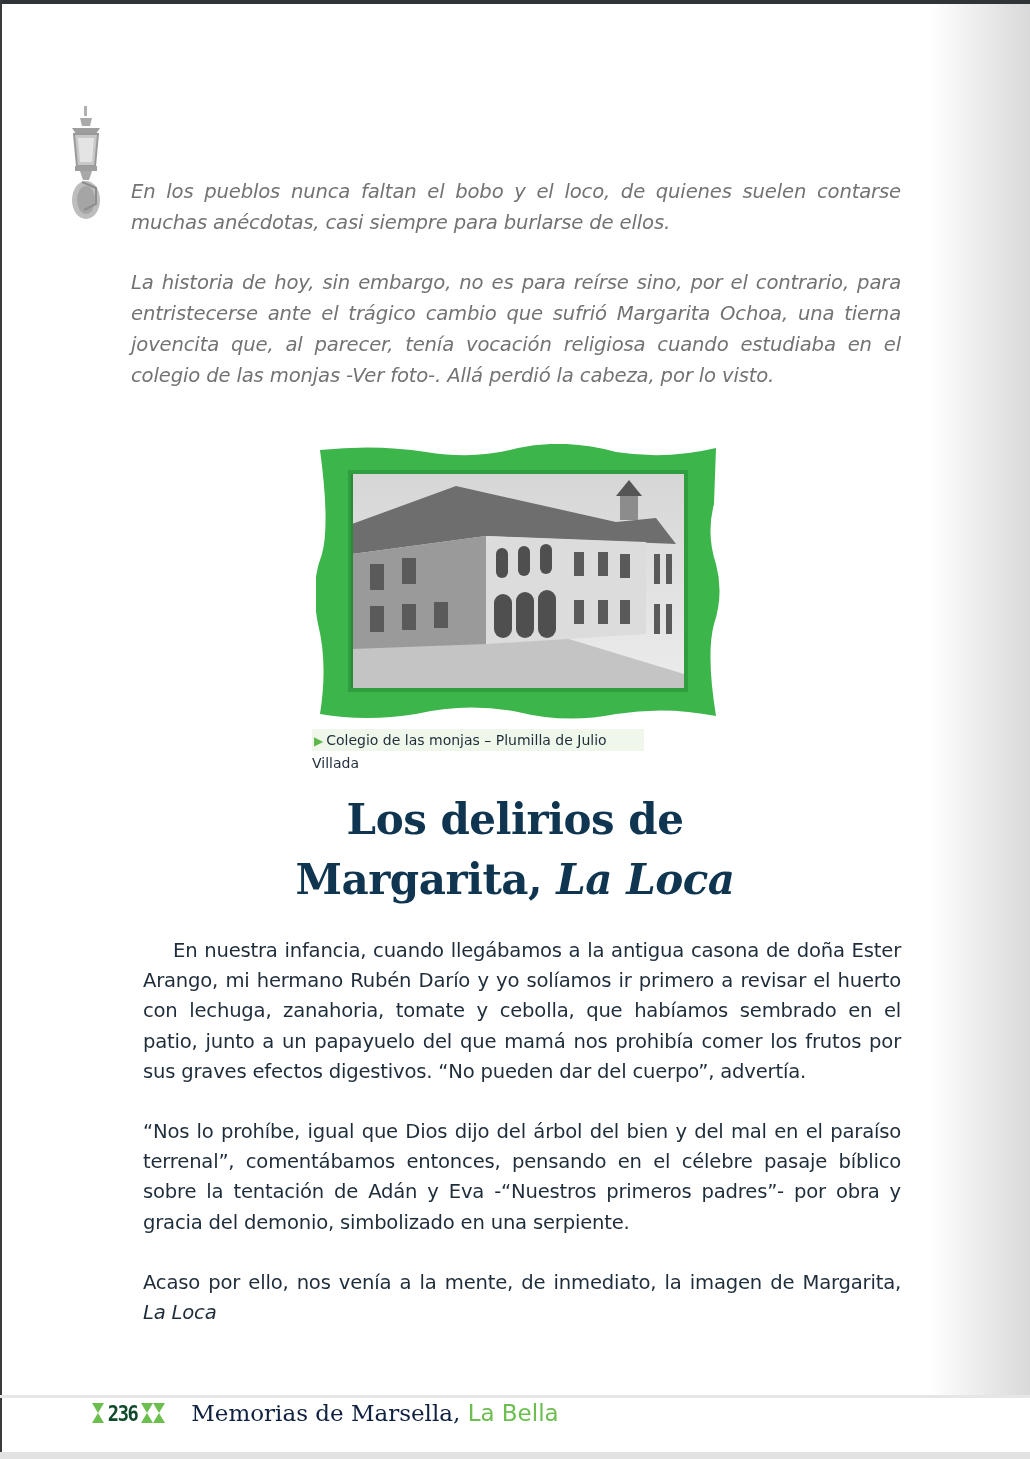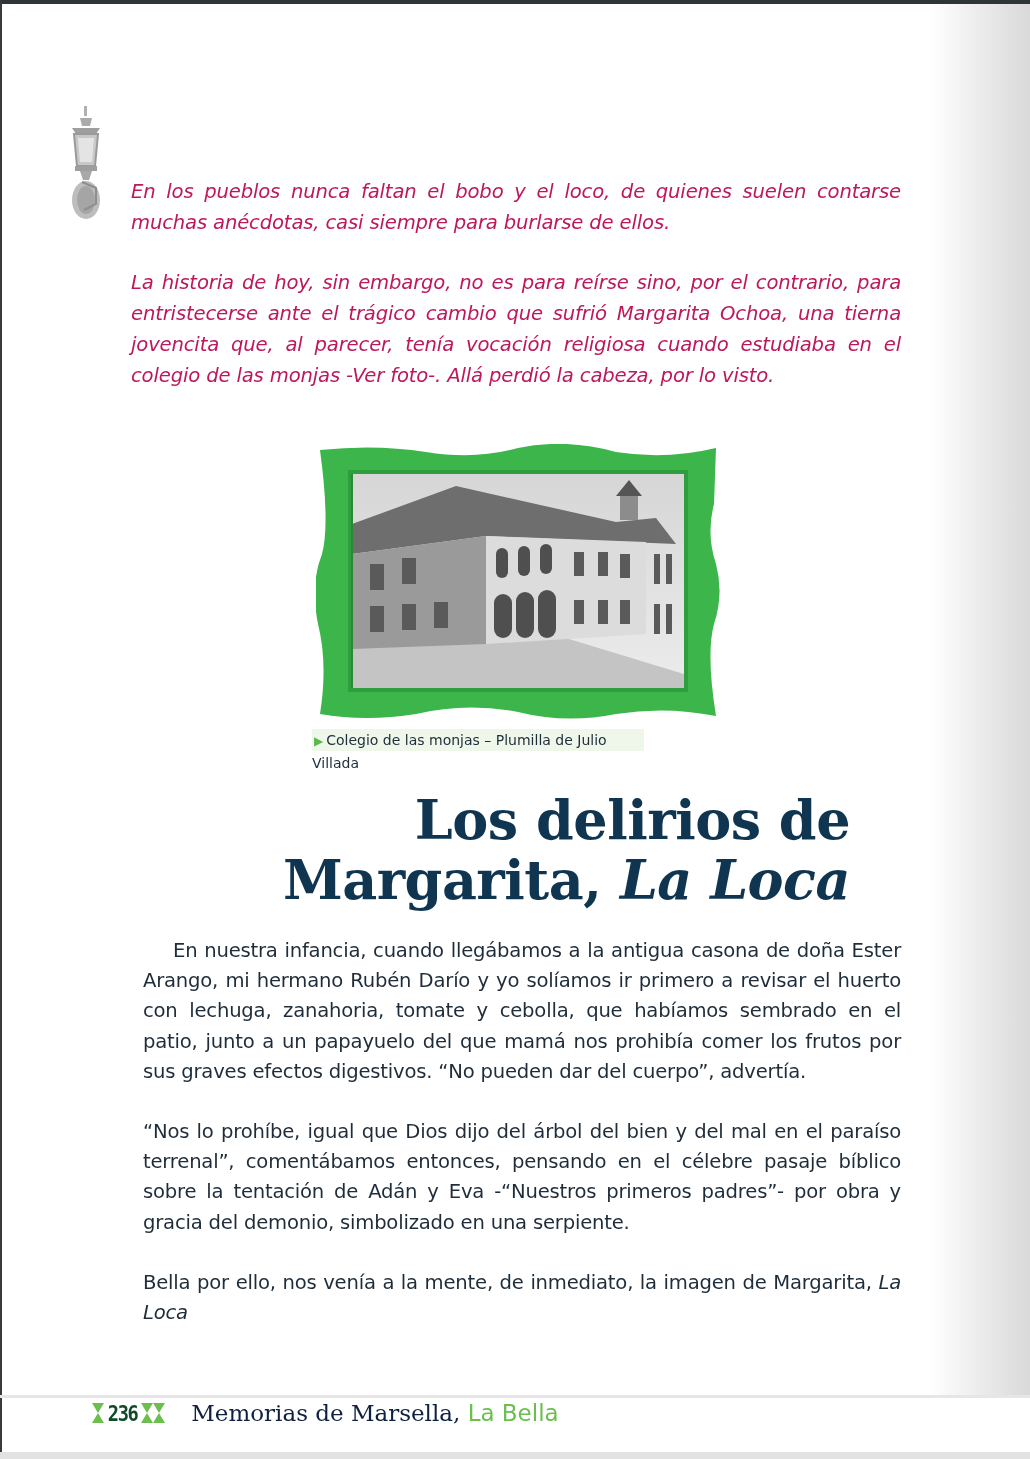--- a/index.html
+++ b/index.html
@@ -10,33 +10,33 @@
   }
   .topbar { position:absolute; left:0; top:0; width:1030px; height:4px; background:#2f3436; }
   .leftbar { position:absolute; left:0; top:0; width:2px; height:1459px; background:#3a3a3a; }
   .page-shade {
     position:absolute; right:0; top:4px; width:100px; height:1391px;
     background:linear-gradient(to right, rgba(255,255,255,0), #d9d9d9);
   }
   .lamp { position:absolute; left:62px; top:106px; width:48px; height:114px; }
   .intro {
     position:absolute; left:131px; top:176px; width:770px;
-    font-style:italic; font-size:19.6px; line-height:31px; color:#be185d;
+    font-style:italic; font-size:19.6px; line-height:31px; color:#737373;
     text-align:justify; letter-spacing:-0.15px;
   }
   .intro p { margin:0 0 29px 0; }
   .frame-wrap { position:absolute; left:316px; top:444px; width:404px; height:276px; }
   .caption {
     position:absolute; left:312px; top:729px; width:332px; height:22px;
     background:#eef7ea; font-size:14px; line-height:22px; color:#1f2d3a;
   }
   .caption .tri { color:#5cb84a; font-size:12px; margin-left:2px; margin-right:3px; }
   .title {
-    position:absolute; left:180px; top:790px; width:670px; text-align:right;
-    font-family:"DejaVu Serif", serif; font-weight:bold; font-size:54px; line-height:60px;
+    position:absolute; left:180px; top:790px; width:670px; text-align:center;
+    font-family:"DejaVu Serif", serif; font-weight:bold; font-size:42px; line-height:60px;
     color:#0f3550; letter-spacing:-0.5px;
   }
   .title em { font-style:italic; }
   .body-text {
     position:absolute; left:131px; top:936px; width:770px;
     font-size:19.6px; line-height:30.2px; color:#1f2d3a; text-align:justify;
     letter-spacing:-0.2px;
   }
   .body-text p { margin:0 0 30px 12px; }
   .body-text p.indent { text-indent:30px; }
@@ -142,21 +142,21 @@
 </div>
 
 <h1 class="title" style="margin:0;">
   <span>Los delirios de</span><br>
   <span>Margarita, </span><em>La Loca</em>
 </h1>
 
 <div class="body-text">
   <p class="indent">En nuestra infancia, cuando llegábamos a la antigua casona de doña Ester Arango, mi hermano Rubén Darío y yo solíamos ir primero a revisar el huerto con lechuga, zanahoria, tomate y cebolla, que habíamos sembrado en el patio, junto a un papayuelo del que mamá nos prohibía comer los frutos por sus graves efectos digestivos. “No pueden dar del cuerpo”, advertía.</p>
   <p>“Nos lo prohíbe, igual que Dios dijo del árbol del bien y del mal en el paraíso terrenal”, comentábamos entonces, pensando en el célebre pasaje bíblico sobre la tentación de Adán y Eva -“Nuestros primeros padres”- por obra y gracia del demonio, simbolizado en una serpiente.</p>
-  <p><span>Bella por ello, nos venía a la mente, de inmediato, la imagen de Margarita, </span><em>La Loca</em></p>
+  <p><span>Acaso por ello, nos venía a la mente, de inmediato, la imagen de Margarita, </span><em>La Loca</em></p>
 </div>
 
 <div class="footer-line"></div>
 <div class="footer">
   <span class="hg">
     <svg width="12" height="20" viewBox="0 0 12 20">
         <path d="M0 0 H12 L6 10 L12 20 H0 L6 10 Z" fill="#6cbf4f"></path>
       </svg>
   </span>
   <span class="pnum">236</span>

